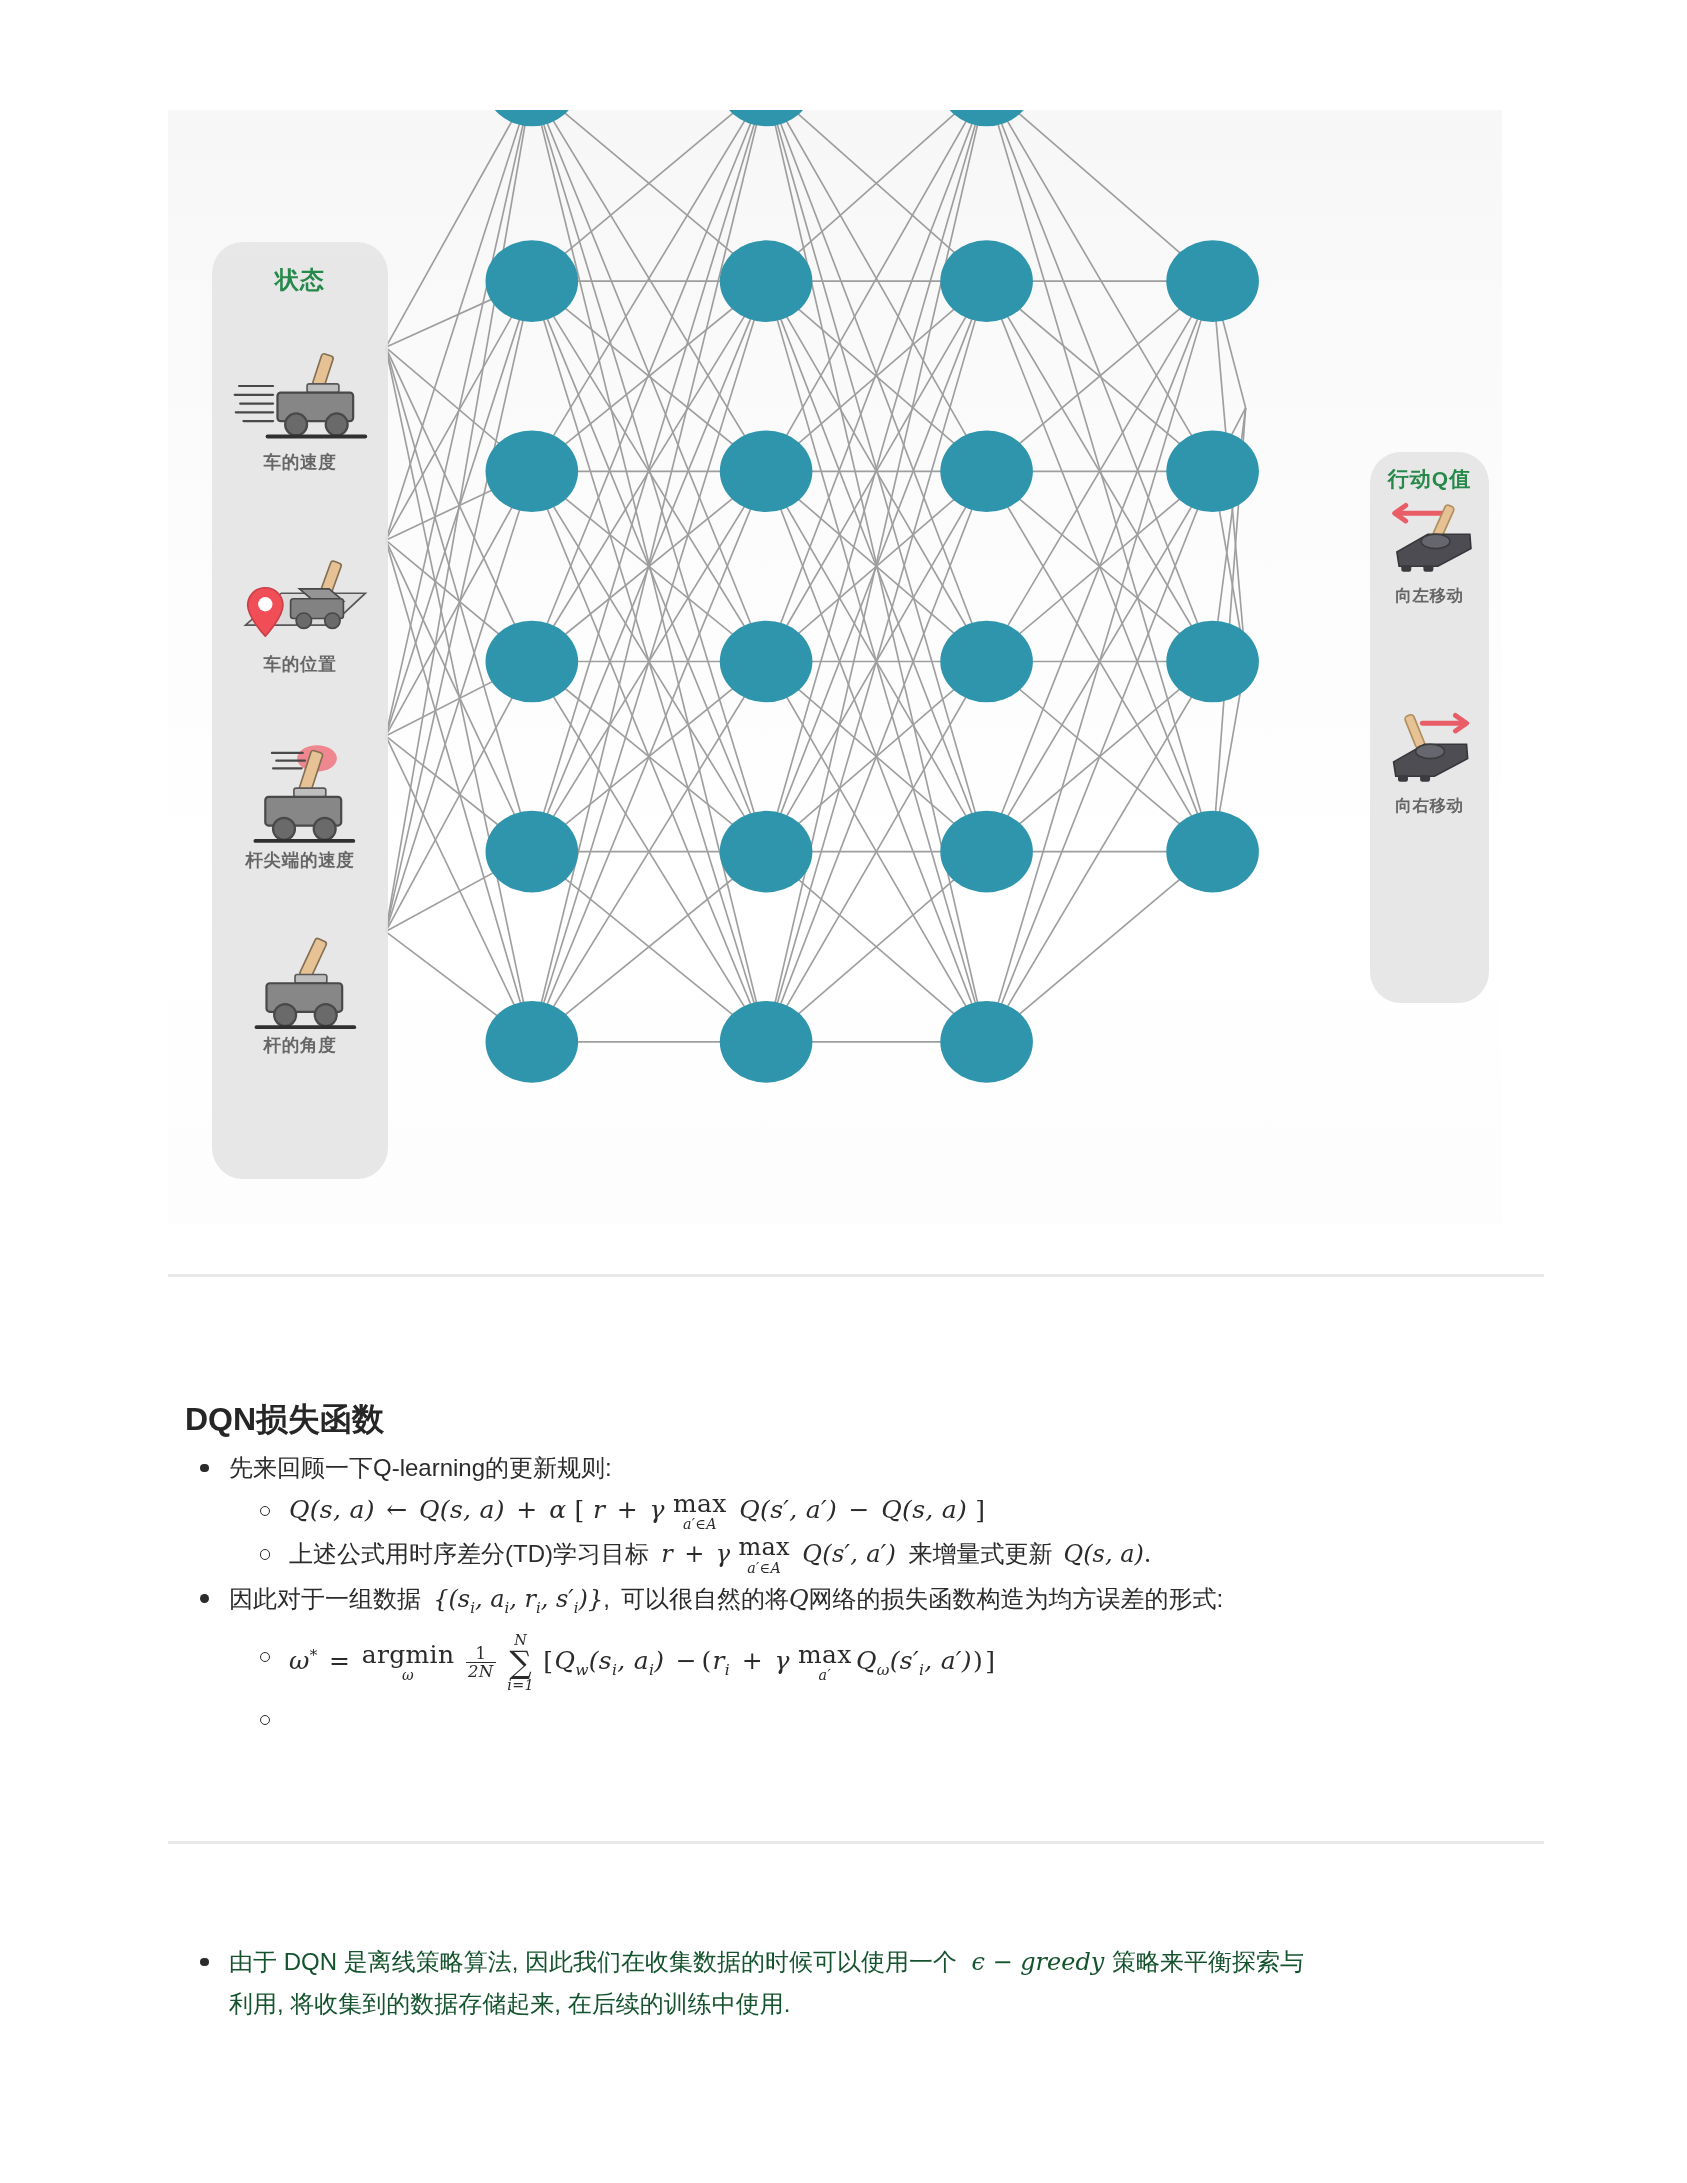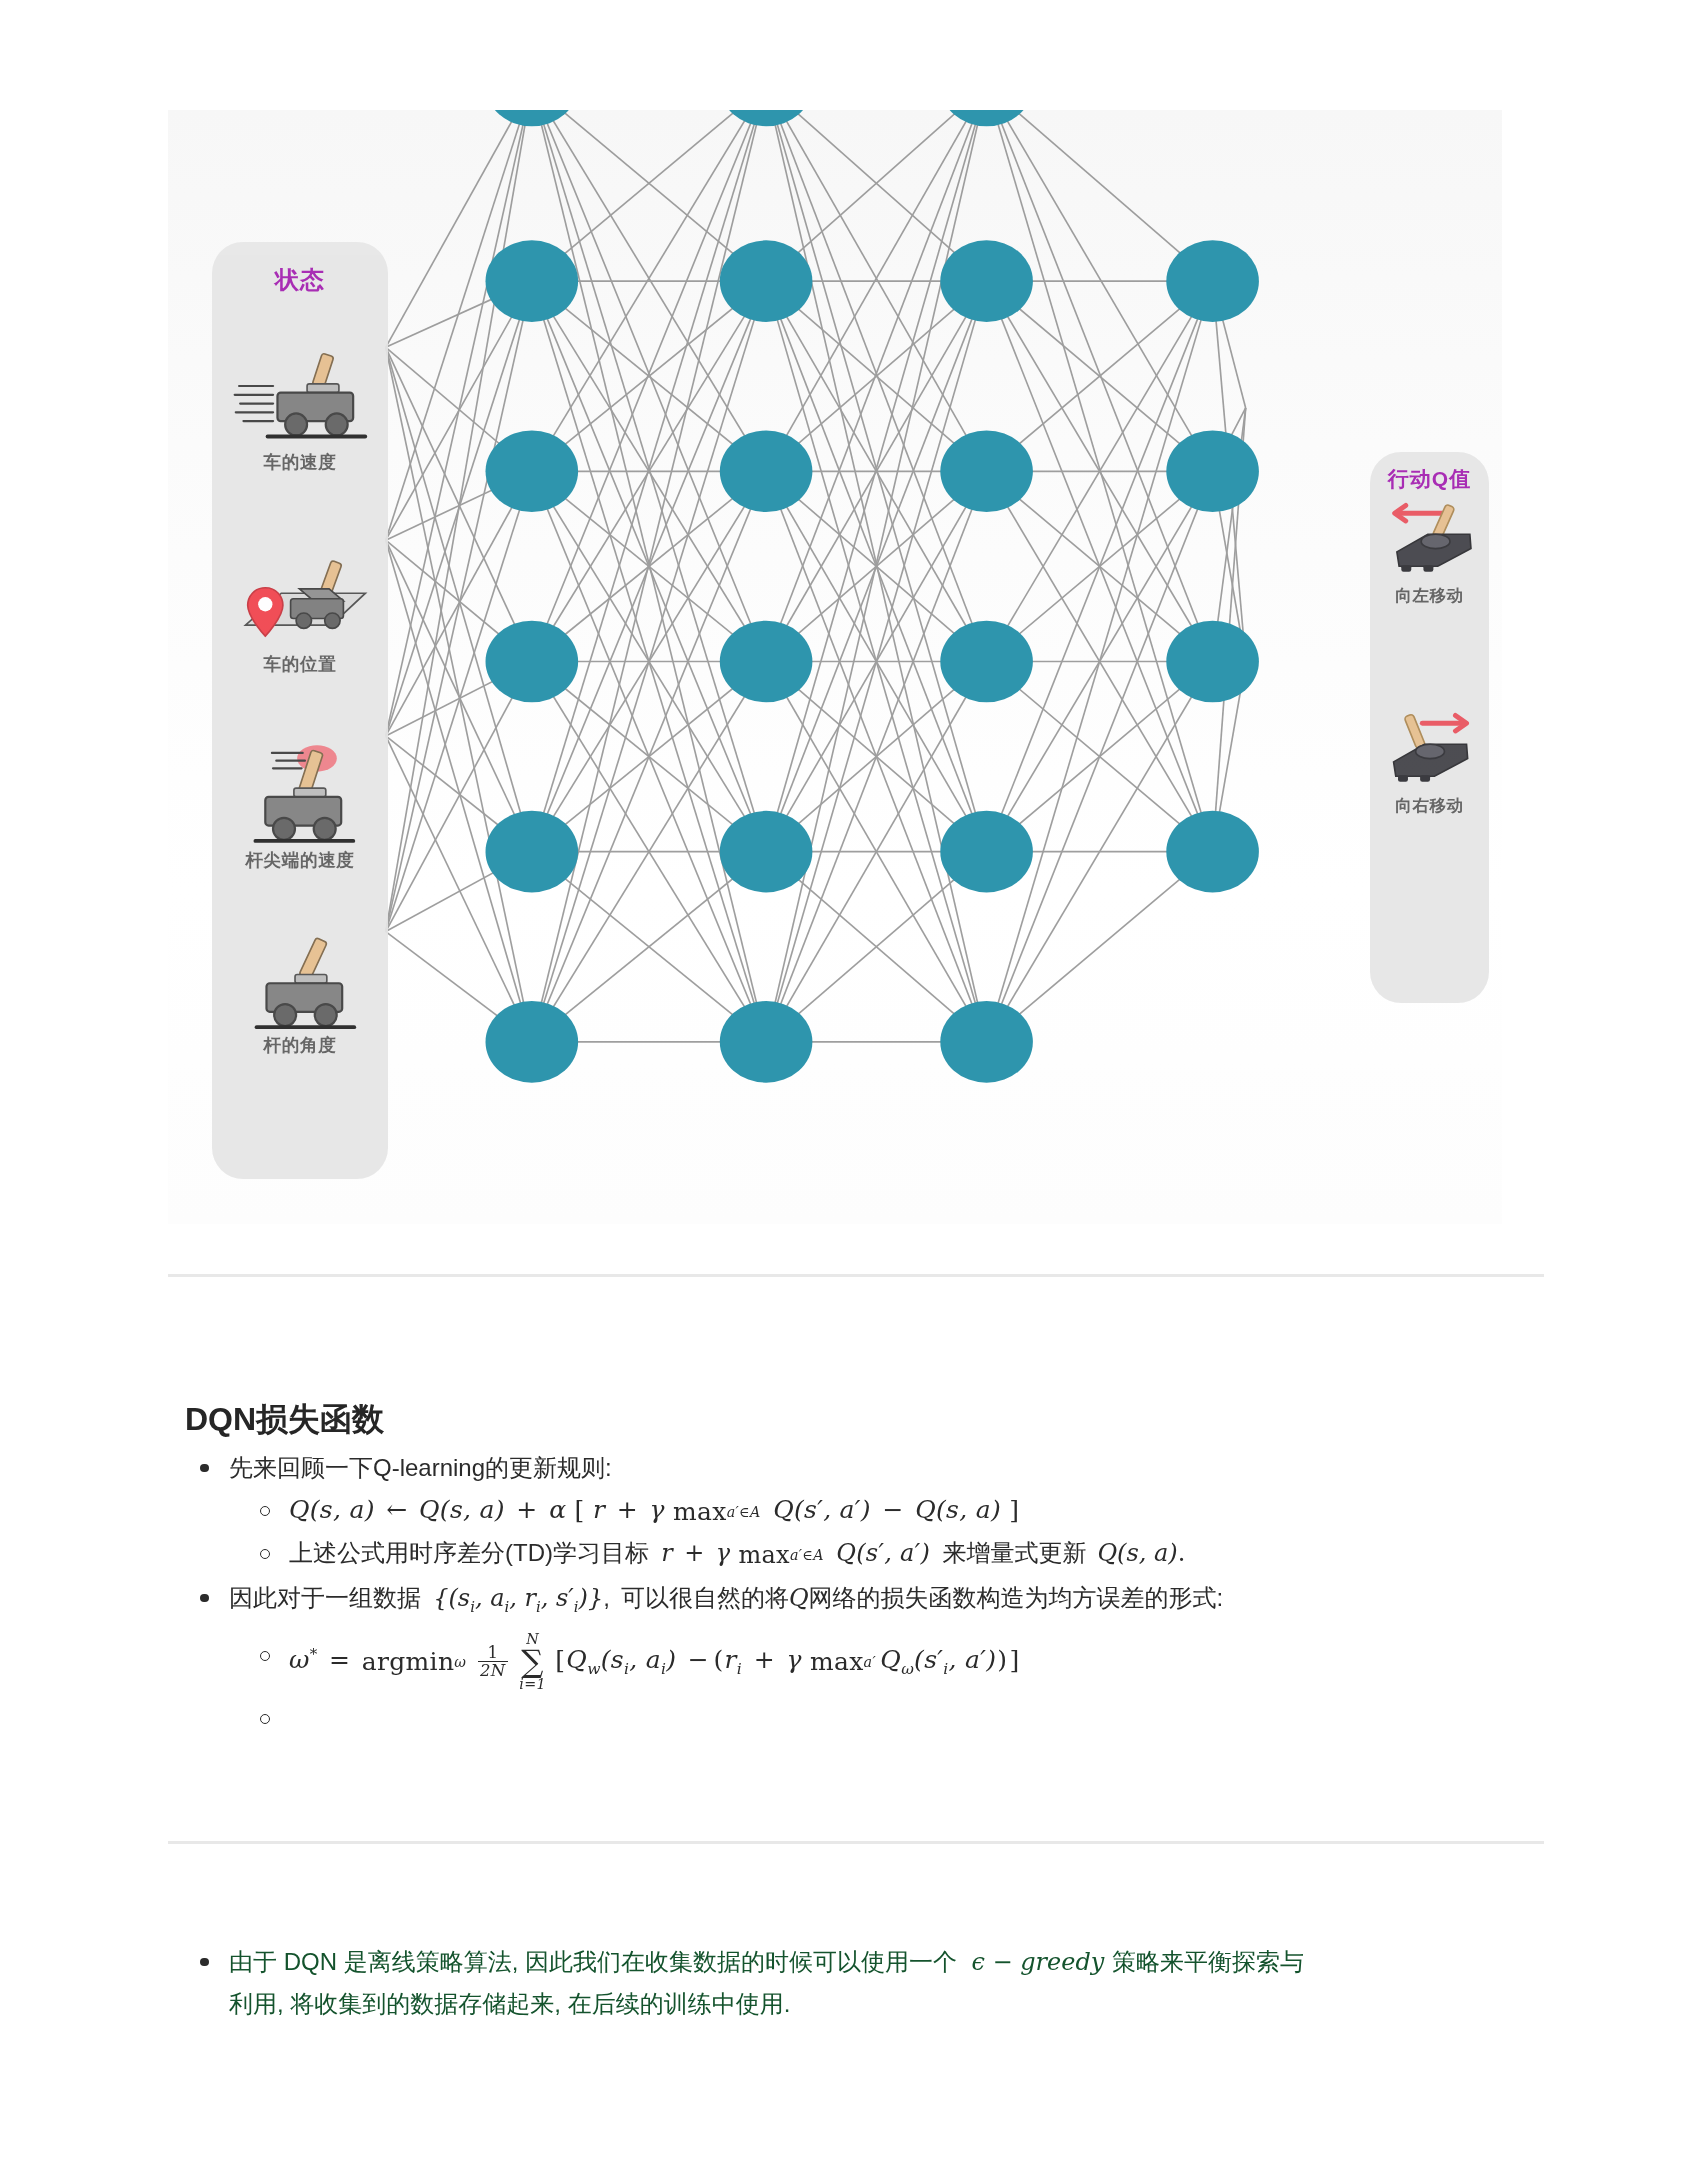--- a/index.html
+++ b/index.html
@@ -44,21 +44,21 @@
   .panel-action {
     left: 1202px; top: 342px;
     width: 119px; height: 551px;
   }
   .panel-title {
     position: absolute;
     width: 100%;
     text-align: center;
     font-size: 24px;
     font-weight: 700;
-    color: #a21caf;
+    color: #15803d;
     letter-spacing: 1.1px;
   }
   .panel-state .panel-title { top: 22px; }
   .panel-action .panel-title { top: 13.2px; font-size: 21px; }
 
   .state-item {
     position: absolute;
     width: 100%;
     text-align: center;
   }
@@ -143,21 +143,21 @@
     font-size: 25px;
     letter-spacing: 0.3px;
     white-space: nowrap;
   }
 
   .mi { font-style: italic; font-family: "DejaVu Serif", serif; }
   .mo { font-style: normal; font-family: "DejaVu Serif", serif; padding: 0 3.3px; }
 
   .underover {
     display: inline-flex;
-    flex-direction: row;
+    flex-direction: column;
     align-items: center;
     vertical-align: middle;
     line-height: 1;
   }
   .underover .main { font-style: normal; font-size: 25px; }
   .underover .sub  { font-style: italic; font-size: 14.3px; margin-top: 1.1px; }
 
   .sumblock {
     display: inline-flex;
     flex-direction: column;

